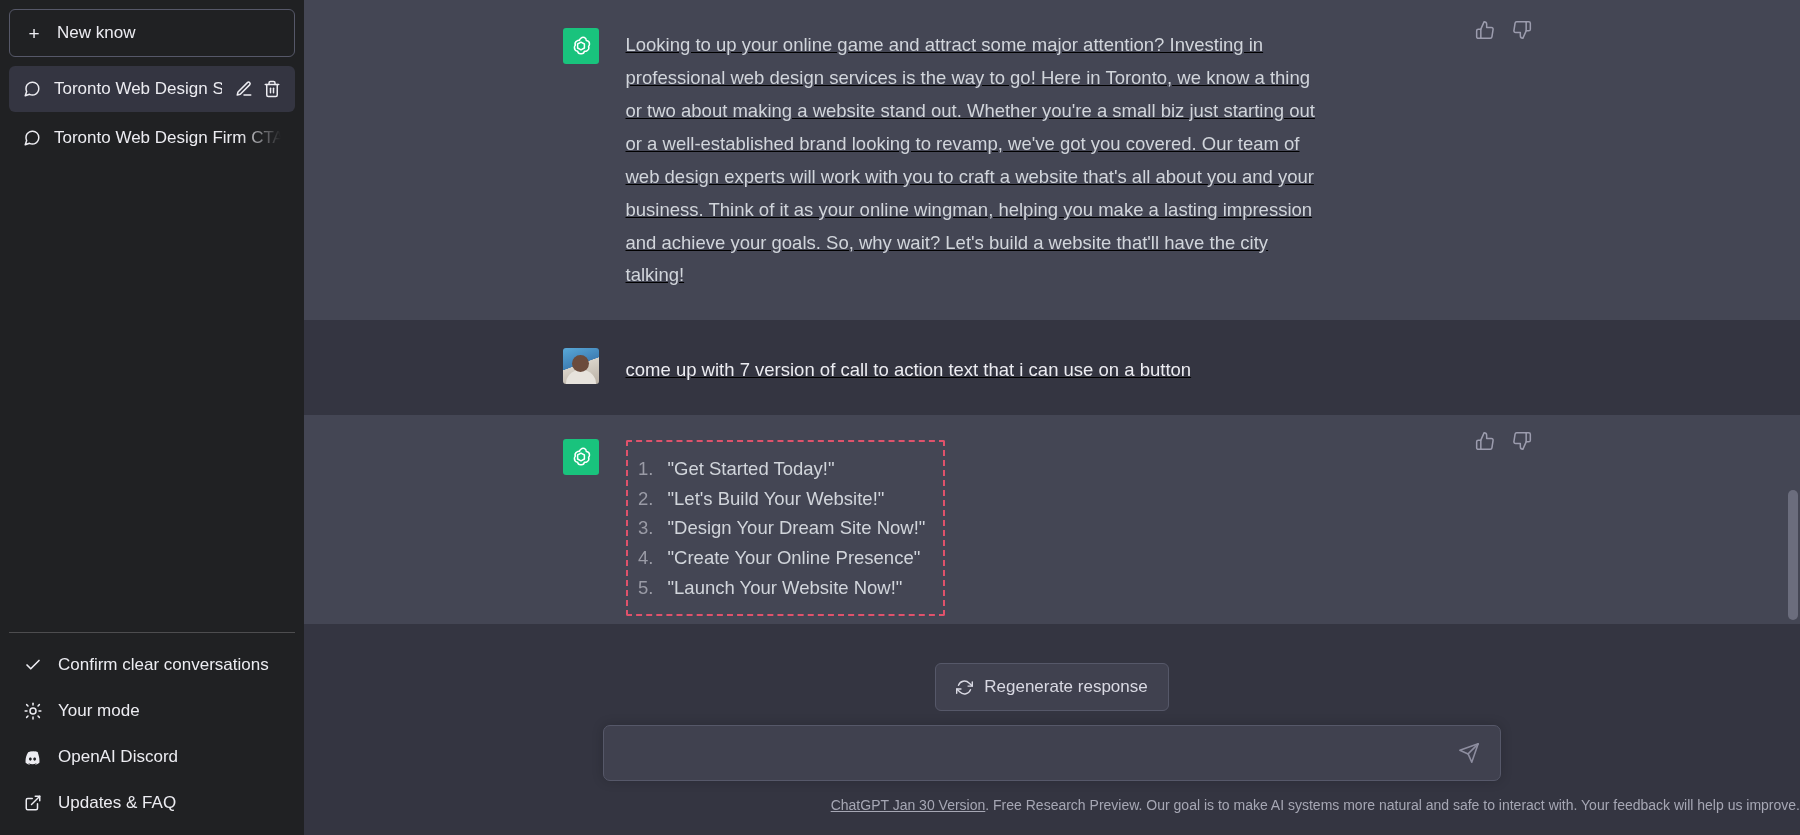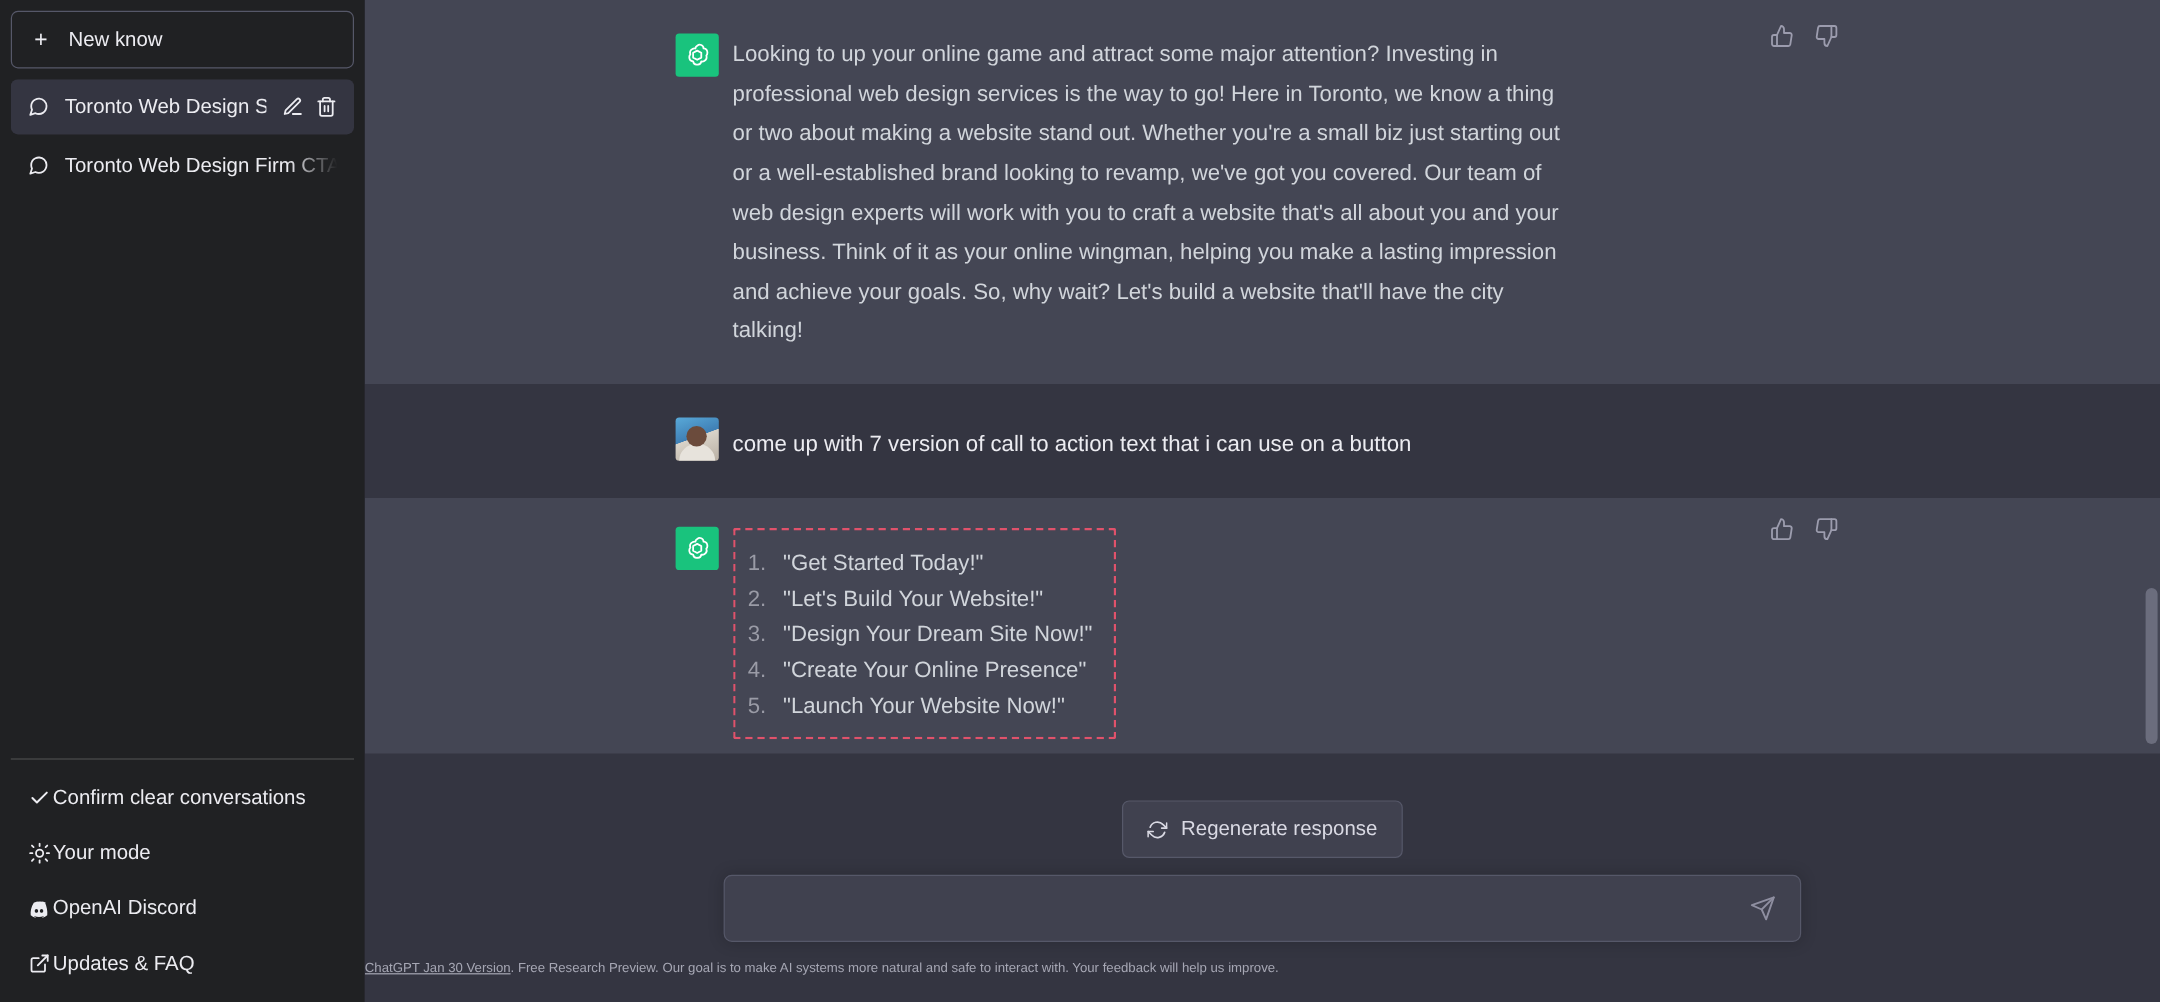--- a/index.html
+++ b/index.html
@@ -48,42 +48,43 @@
     -webkit-mask-image: linear-gradient(to right, #000 82%, transparent 100%);
     mask-image: linear-gradient(to right, #000 82%, transparent 100%);
     text-align: center;
   }
   .conv-actions { display: flex; gap: 10px; align-items: center; flex: 0 0 auto; }
   .icon { display: inline-flex; align-items: center; justify-content: center; }
   .icon svg { display: block; }
 
   .sidebar-footer { border-top: 1px solid #4d4d4f; padding-top: 9px; margin-top: 4px; }
   .foot-item {
-    display: flex; align-items: center; gap: 2px;
+    display: flex; align-items: center; gap: 16px;
     padding: 13px 14px;
     border-radius: 6px;
     color: #ececf1; font-size: 17px; cursor: pointer;
     white-space: nowrap;
   }
   .foot-item .ico { width: 19px; display:flex; align-items:center; justify-content:center; flex:0 0 19px; }
 
   
   .main { flex: 1 1 auto; position: relative; display: flex; flex-direction: column;
           background: #343541; overflow: hidden; }
   .thread { flex: 1 1 auto; overflow: hidden; position: relative; }
 
   .row { width: 100%; display: flex; justify-content: center; }
   .row.assistant { background: #444654; }
   .row.user { background: #343541; }
   .row-inner {
     width: 100%; max-width: 1003px;
-    display: flex; gap: 12px;
+    display: flex; gap: 27px;
     padding: 28px 0 28px 0;
     position: relative;
     margin-left: 24px;
+    text-decoration: underline;
   }
   .avatar { width: 36px; height: 36px; flex: 0 0 36px; border-radius: 3px; overflow:hidden; }
   .avatar.gpt { background: #19c37d; display:flex; align-items:center; justify-content:center; }
   .avatar.person { background: linear-gradient(160deg,#59a9d8 0%,#3f7fb5 45%,#d9d3c9 46%,#b9b0a4 100%); position:relative; }
   .avatar.person::after {
     content:""; position:absolute; left:9px; top:7px; width:17px; height:17px;
     border-radius:50%; background:#6b4b3c;
   }
   .avatar.person::before {
     content:""; position:absolute; left:3px; bottom:0; width:30px; height:14px;
@@ -123,21 +124,21 @@
     padding: 0 16px 0 18px;
     box-shadow: 0 0 12px rgba(0,0,0,.18);
   }
   .composer input {
     flex: 1 1 auto; background: transparent; border: 0; outline: none;
     color: #ececf1; font-size: 17px; font-family: "Liberation Sans", sans-serif;
   }
   .composer input::placeholder { color: #8e8ea0; }
   .send-btn { color: #8e8ea0; cursor: pointer; padding: 4px; display:flex; }
   .footer-note {
-    text-align: left; color: #a6a7b4; font-size: 11px;
+    text-align: right; color: #a6a7b4; font-size: 14px;
     padding: 16px 0 12px 0;
   }
   .footer-note a { color: #a6a7b4; text-decoration: underline; }
 
   
   .scroll-track { position: absolute; right: 0; top: 0; width: 14px; height: 100%; }
   .scroll-thumb {
     position: absolute; right: 2px; width: 10px; border-radius: 6px;
     background: #6b6d7d; top: 490px; height: 130px; cursor: pointer;
   }

